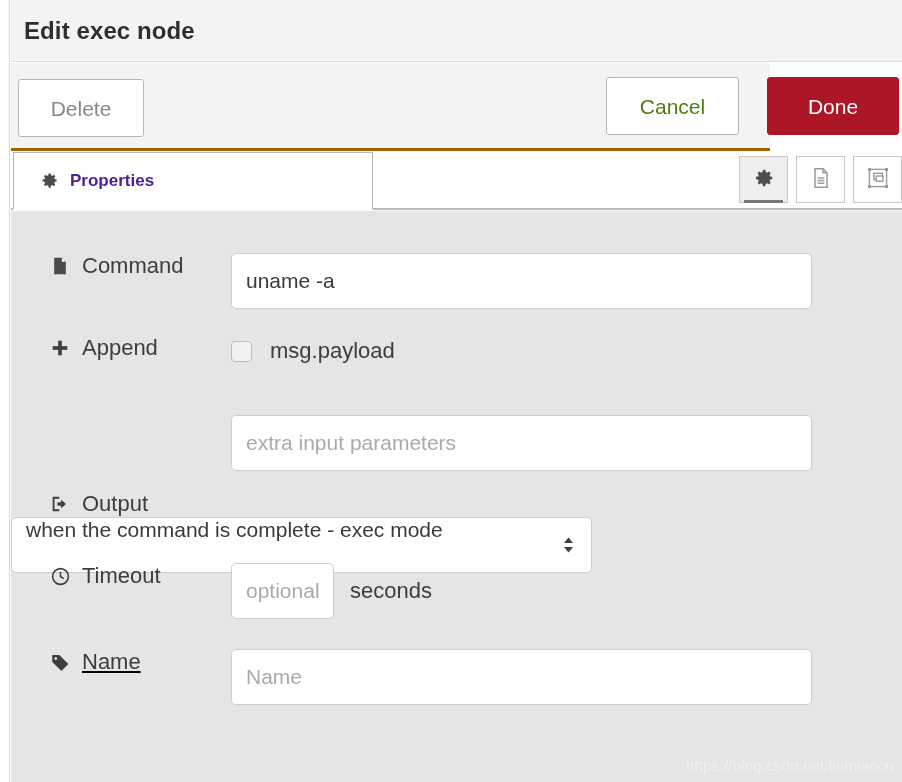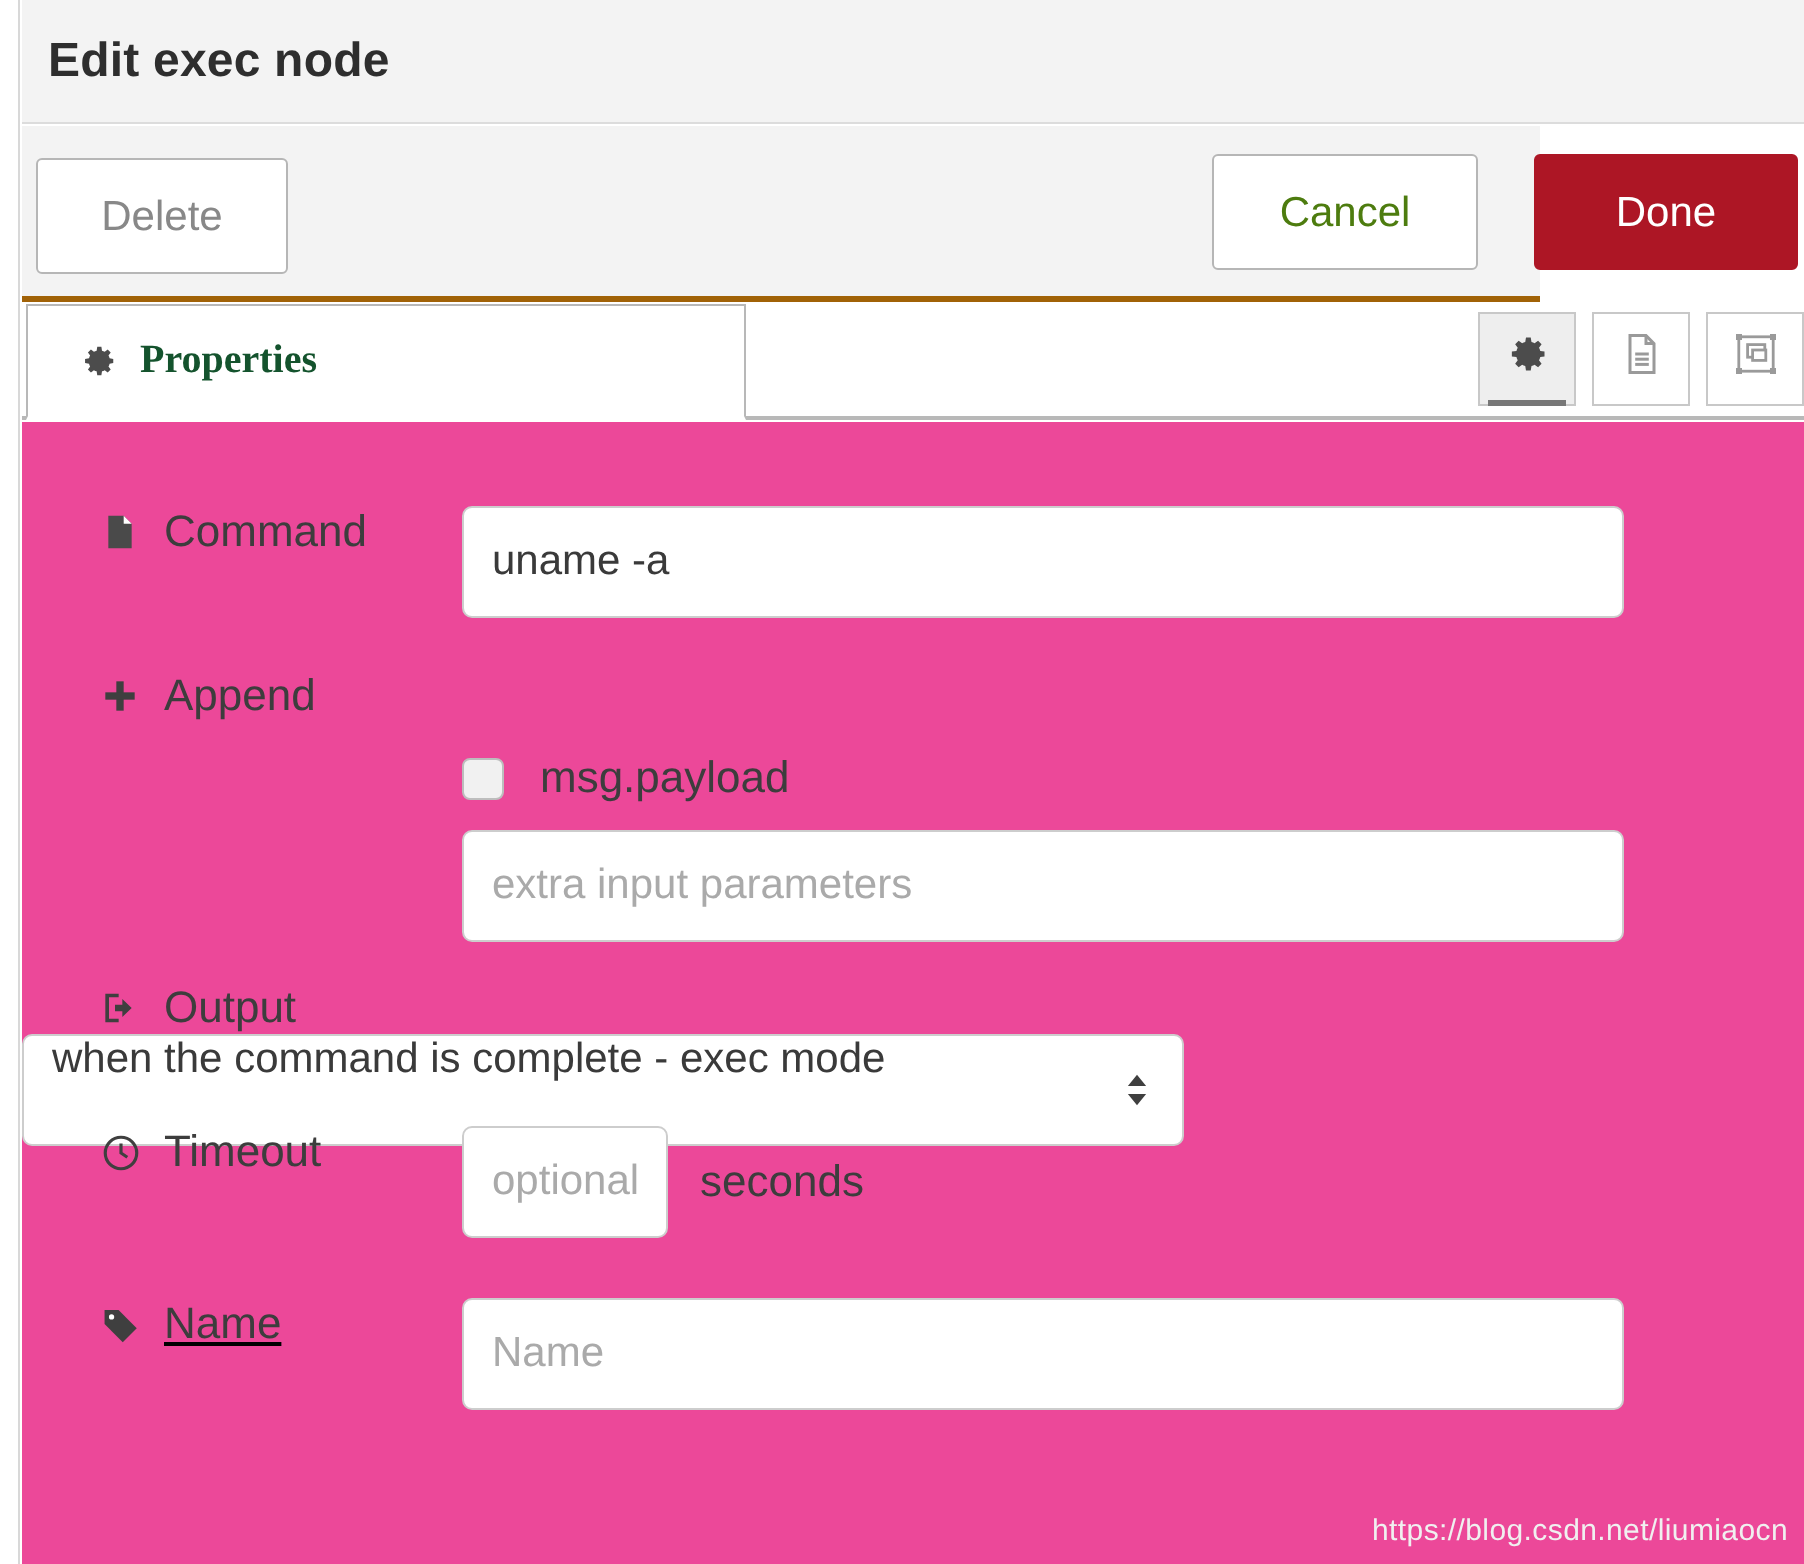--- a/index.html
+++ b/index.html
@@ -116,25 +116,24 @@
     background: #ffffff;
     border: 1px solid #b8b8b8;
     border-bottom: 2px solid #ffffff;
     display: flex;
     align-items: center;
     padding-left: 26px;
     z-index: 2;
     cursor: pointer;
   }
   .tab-label {
-    font-size: 20px;
+    font-size: 17px;
     font-weight: bold;
-    color: #14532d;
+    color: #4c1d95;
     margin-left: 11px;
-    font-family: Liberation Serif, serif;
   }
   .gear-tab { display: block; width: 19px; height: 19px; }
 
   
   .icon-btns {
     position: absolute;
     right: 0px; top: 4px;
     display: flex;
     gap: 8px;
     z-index: 3;
@@ -158,21 +157,21 @@
     left: 4px; right: 4px; bottom: -1px;
     height: 3px;
     background: #777777;
   }
 
   
   .form {
     position: absolute;
     left: 11px; top: 211px;
     width: 891px; height: 571px;
-    background: #ec4899;
+    background: #e5e5e5;
   }
 
   .row {
     position: absolute;
     left: 0;
     width: 891px;
     display: flex;
     align-items: flex-start;
   }
 
@@ -359,21 +358,21 @@
     <div class="row" style="top:124px;">
       <div class="row-label">
         <span class="lbl-ico">
           <svg viewBox="0 0 24 24" width="20" height="20" fill="#3f3f3f" aria-hidden="true">
             <rect x="9.8" y="3.2" width="4.4" height="17.6"></rect>
             <rect x="3.2" y="9.8" width="17.6" height="4.4"></rect>
           </svg>
         </span>
         <span>Append</span>
       </div>
-      <div class="field checkrow" style="padding-top:2px;margin-top:38px;">
+      <div class="field checkrow" style="padding-top:2px;">
         <span class="cbox"></span>
         <span class="cbox-label">msg.payload</span>
       </div>
     </div>
 
     <div class="row" style="top:188px;margin-top:16px;">
       <div class="row-label"></div>
       <div class="field">
         <input class="textinput" style="width: 581px;" placeholder="extra input parameters">
       </div>

